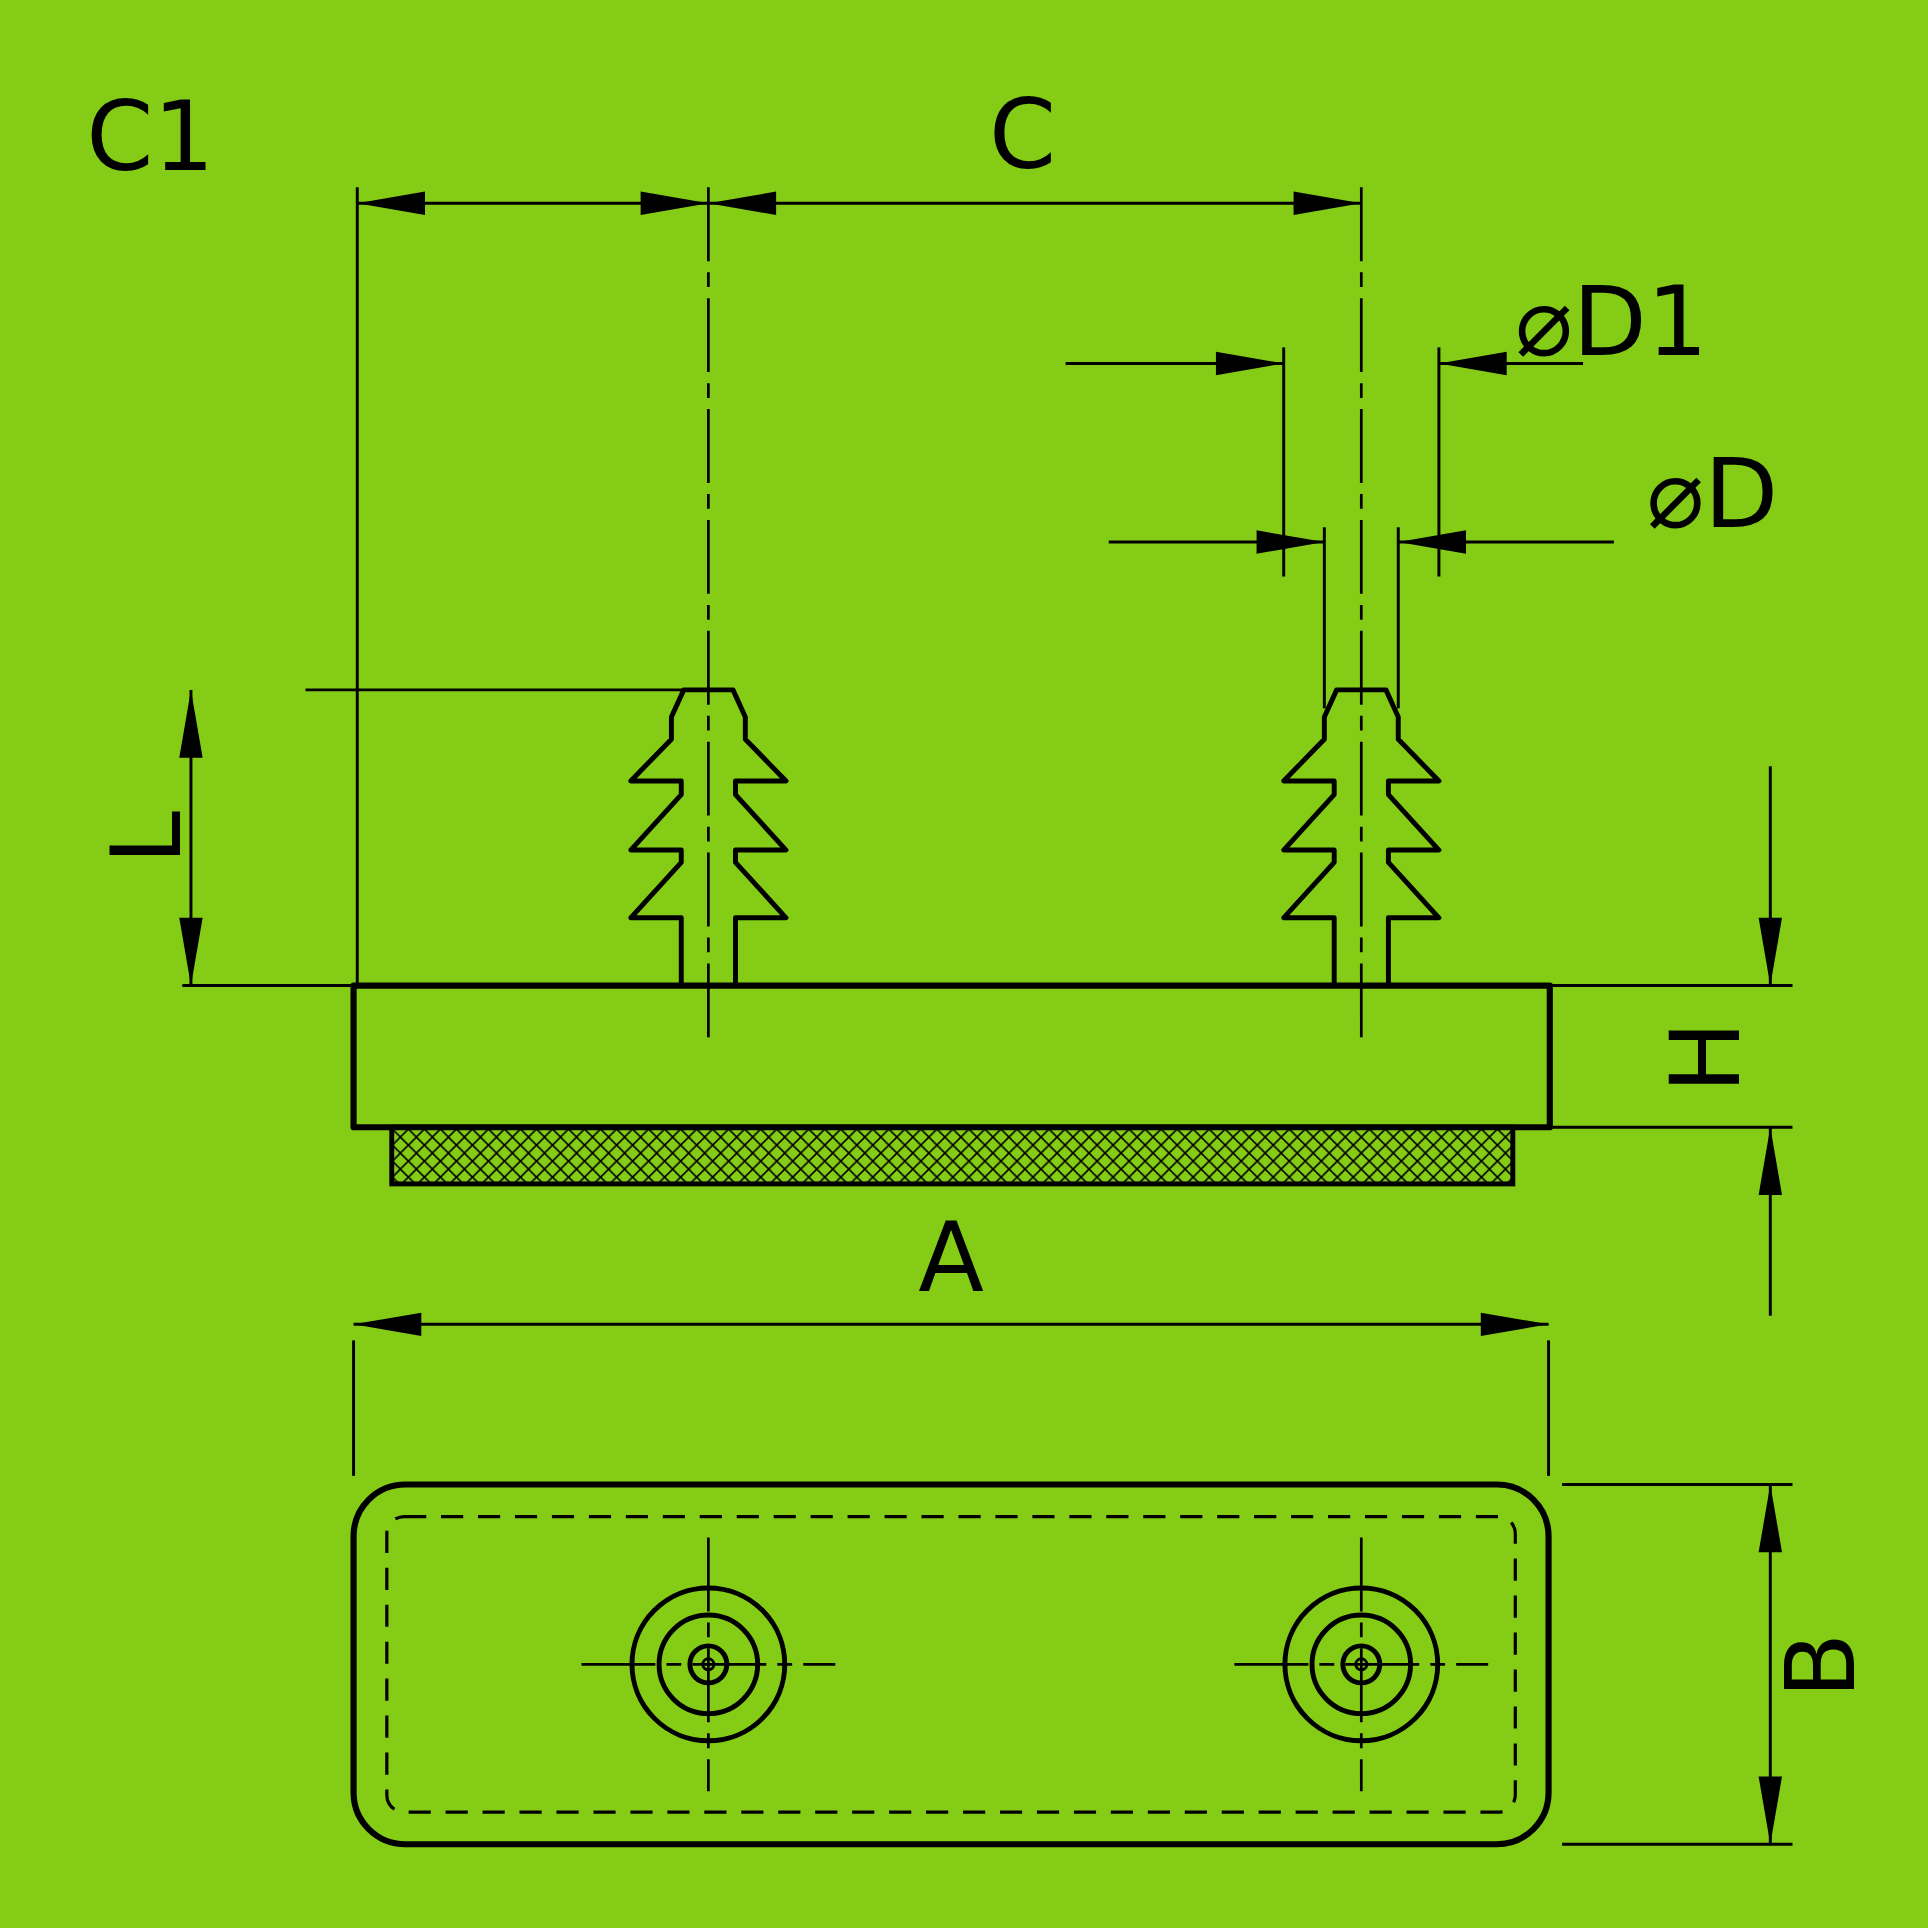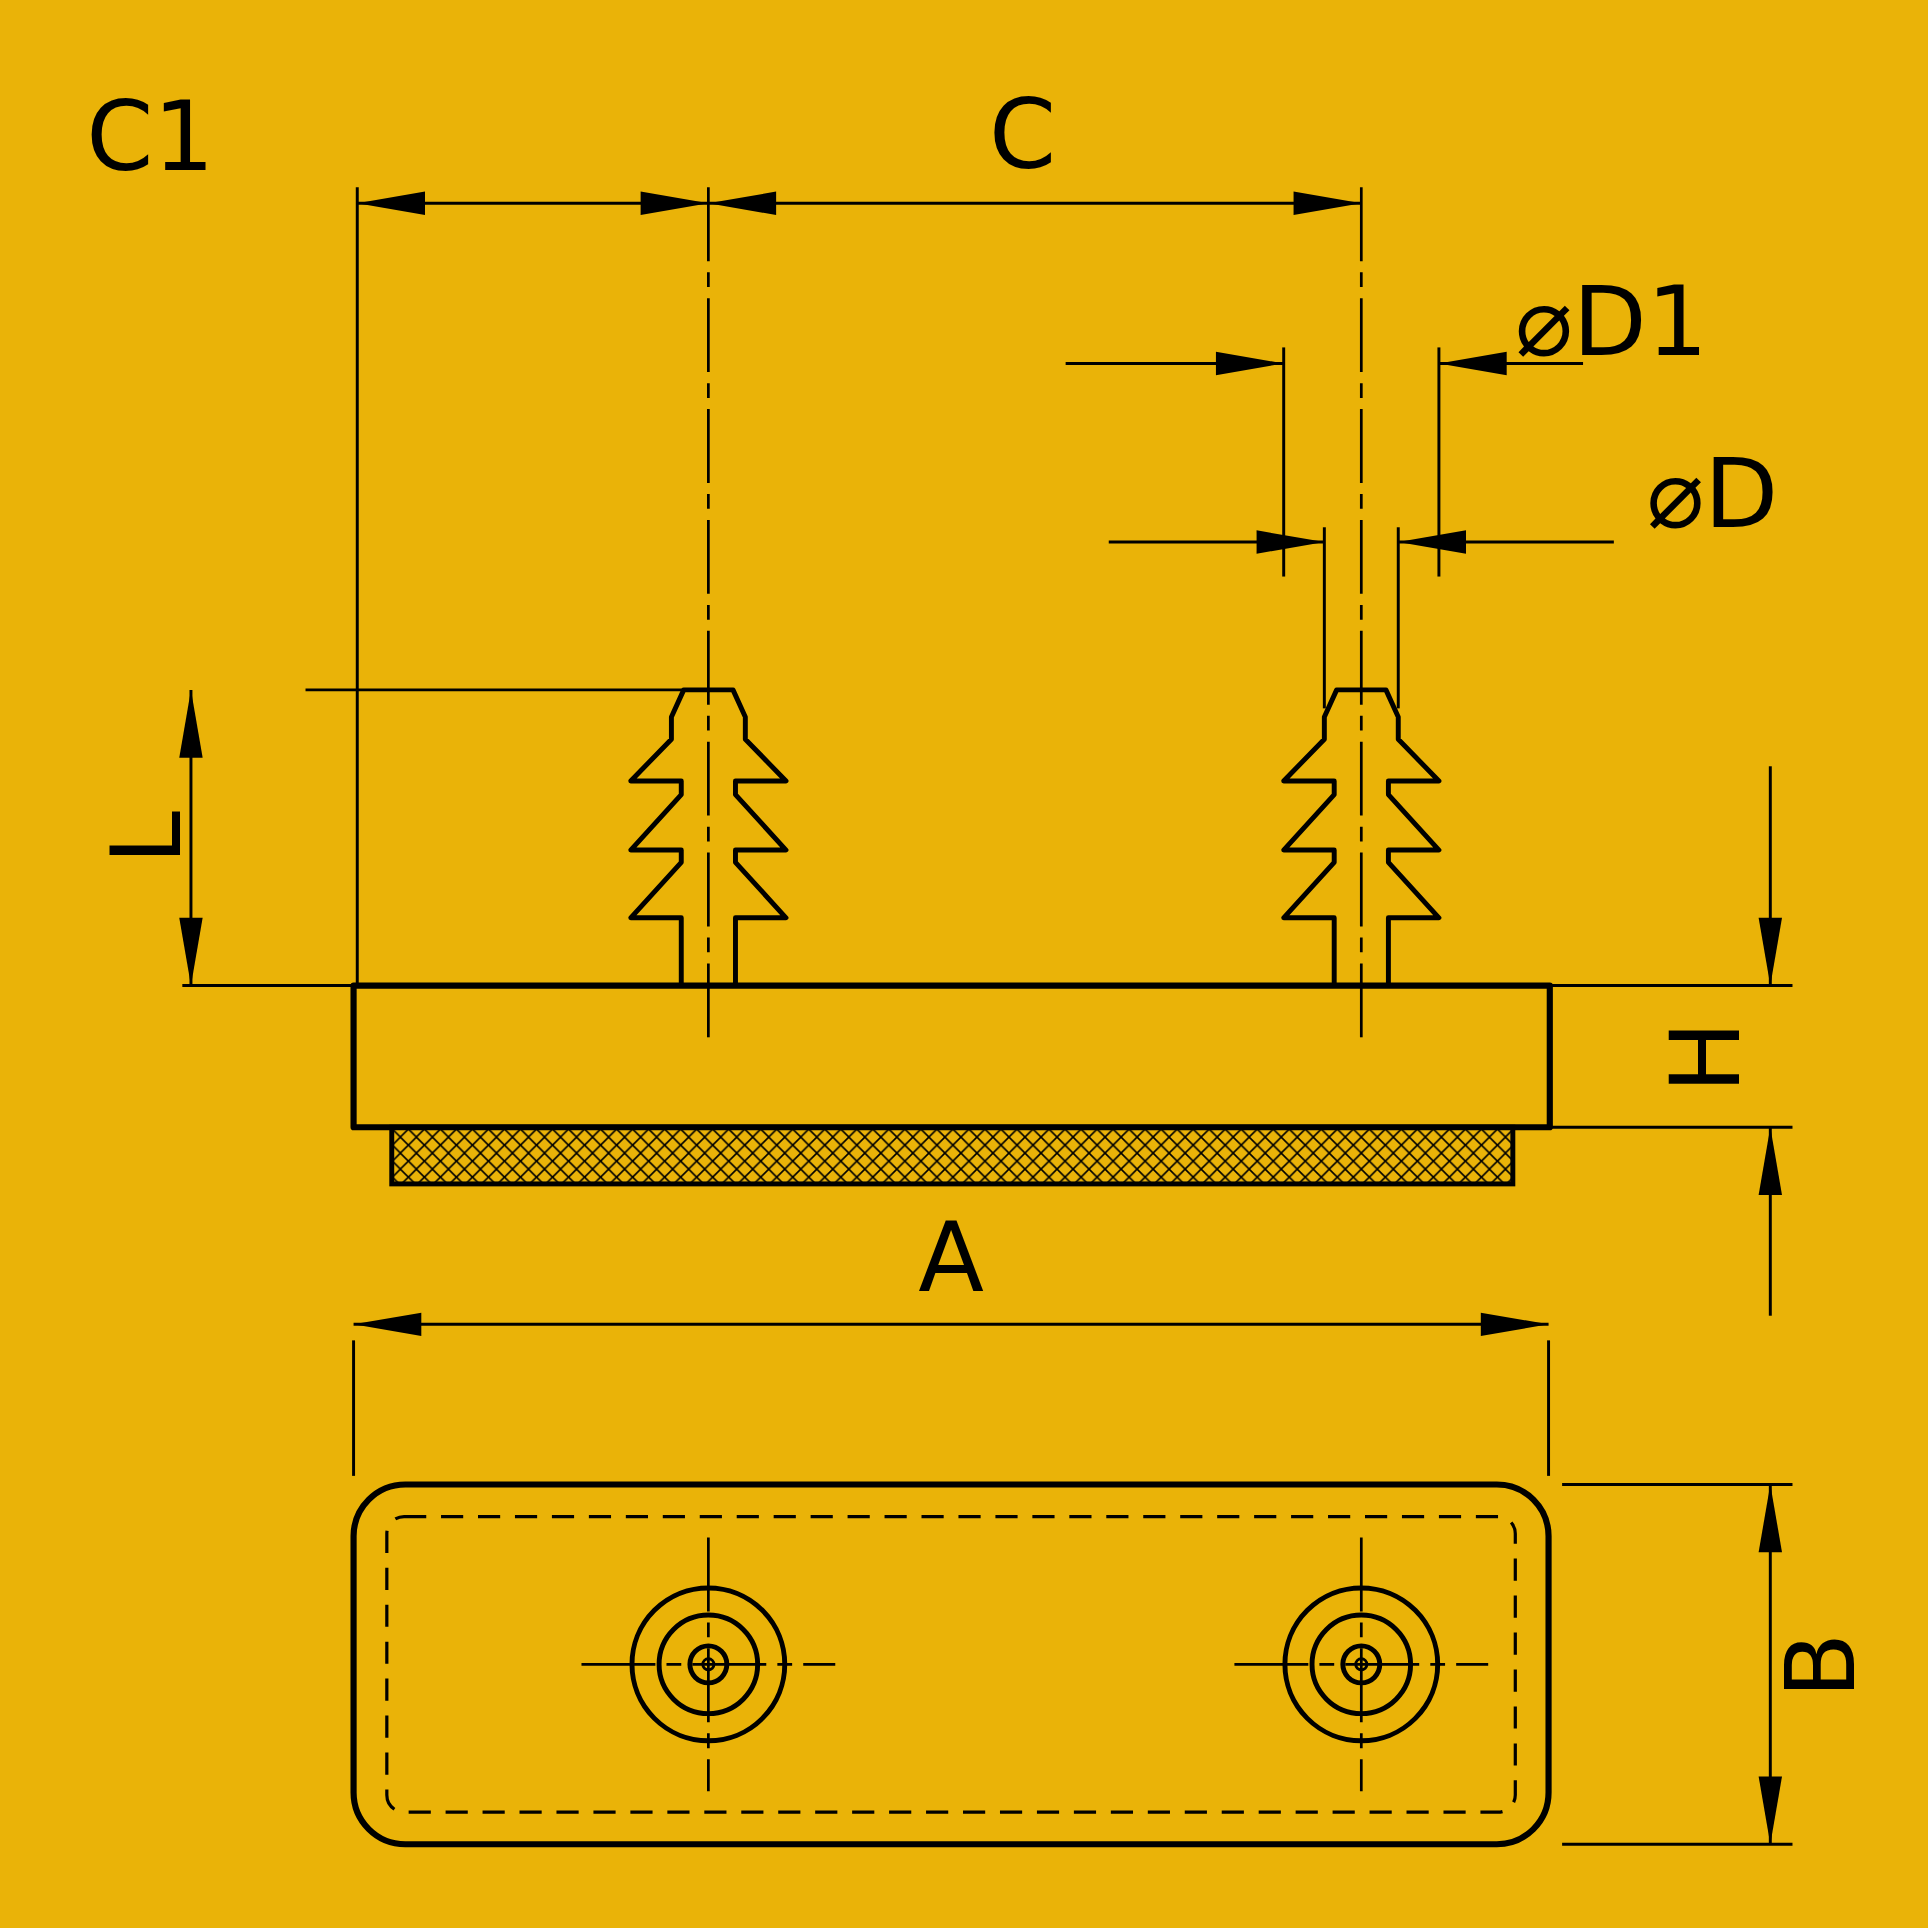--- a/index.html
+++ b/index.html
@@ -6,21 +6,21 @@
     margin: 0;
     padding: 0;
     width: 1928px;
     height: 1928px;
     background: #ffffff;
     font-family: "DejaVu Sans", sans-serif;
   }
   .drawing-wrap {
     width: 1928px;
     height: 1928px;
-    background: #eab308;
+    background: #84cc16;
   }
   svg { display: block; }
   .obj    { fill: none; stroke: #000; stroke-width: 5;   stroke-linejoin: round; }
   .obj4   { fill: none; stroke: #000; stroke-width: 4;   stroke-linejoin: round; }
   .thin   { fill: none; stroke: #000; stroke-width: 2.4; }
   .cline  { fill: none; stroke: #000; stroke-width: 2.2; stroke-dasharray: 60 9 12 9; }
   .dashed { fill: none; stroke: #000; stroke-width: 2.6; stroke-dasharray: 18 12; }
   .arrow  { fill: #000; stroke: none; }
   .lbl    { font-family: "DejaVu Sans", sans-serif; font-size: 78px; fill: #000; }
 </style>

